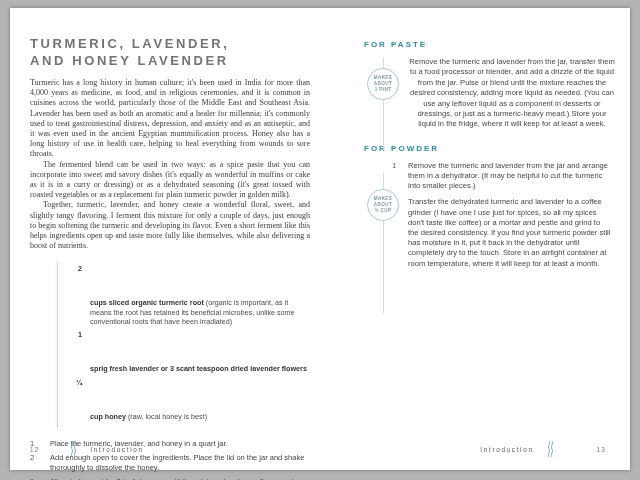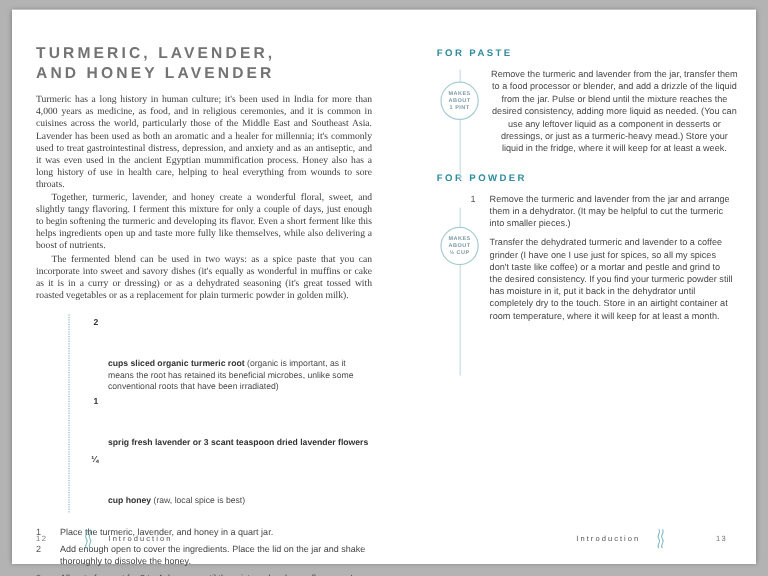--- a/index.html
+++ b/index.html
@@ -103,36 +103,36 @@
 <div class="spread">
 
   <div class="page page-left">
     <h1 class="recipe-title">
       <span>TURMERIC, LAVENDER,</span><br>
       <span>AND HONEY LAVENDER</span>
     </h1>
 
     <div class="intro">
       <p>Turmeric has a long history in human culture; it's been used in India for more than 4,000 years as medicine, as food, and in religious ceremonies, and it is common in cuisines across the world, particularly those of the Middle East and Southeast Asia. Lavender has been used as both an aromatic and a healer for millennia; it's commonly used to treat gastrointestinal distress, depression, and anxiety and as an antiseptic, and it was even used in the ancient Egyptian mummification process. Honey also has a long history of use in health care, helping to heal everything from wounds to sore throats.</p>
+      <p>The fermented blend can be used in two ways: as a spice paste that you can incorporate into sweet and savory dishes (it's equally as wonderful in muffins or cake as it is in a curry or dressing) or as a dehydrated seasoning (it's great tossed with roasted vegetables or as a replacement for plain turmeric powder in golden milk).</p>
       <p>Together, turmeric, lavender, and honey create a wonderful floral, sweet, and slightly tangy flavoring. I ferment this mixture for only a couple of days, just enough to begin softening the turmeric and developing its flavor. Even a short ferment like this helps ingredients open up and taste more fully like themselves, while also delivering a boost of nutrients.</p>
-      <p>The fermented blend can be used in two ways: as a spice paste that you can incorporate into sweet and savory dishes (it's equally as wonderful in muffins or cake as it is in a curry or dressing) or as a dehydrated seasoning (it's great tossed with roasted vegetables or as a replacement for plain turmeric powder in golden milk).</p>
     </div>
 
     <div class="ingredients">
       <div class="ing-row">
         <span class="ing-qty">2</span>
         <span class="ing-text"><span class="ing-bold">cups sliced organic turmeric root</span> <span>(organic is important, as it means the root has retained its beneficial microbes, unlike some conventional roots that have been irradiated)</span></span>
       </div>
       <div class="ing-row">
         <span class="ing-qty">1</span>
         <span class="ing-text"><span class="ing-bold">sprig fresh lavender or 3 scant teaspoon dried lavender flowers</span> <span></span></span>
       </div>
       <div class="ing-row">
         <span class="ing-qty">¼</span>
-        <span class="ing-text"><span class="ing-bold">cup honey</span> <span>(raw, local spice is best)</span></span>
+        <span class="ing-text"><span class="ing-bold">cup honey</span> <span>(raw, local honey is best)</span></span>
       </div>
     </div>
 
     <div class="steps">
       <div class="step">
         <span class="step-num">1</span>
         <span class="step-text">Place the turmeric, lavender, and honey in a quart jar.</span>
       </div>
       <div class="step">
         <span class="step-num">2</span>

